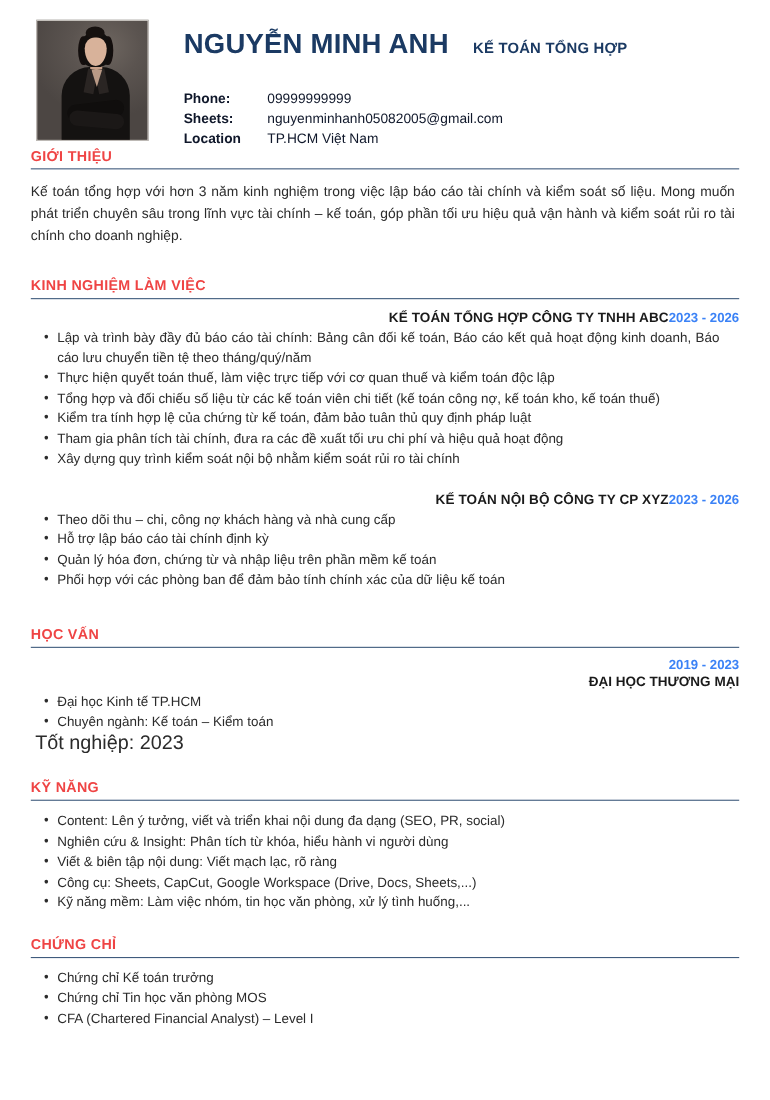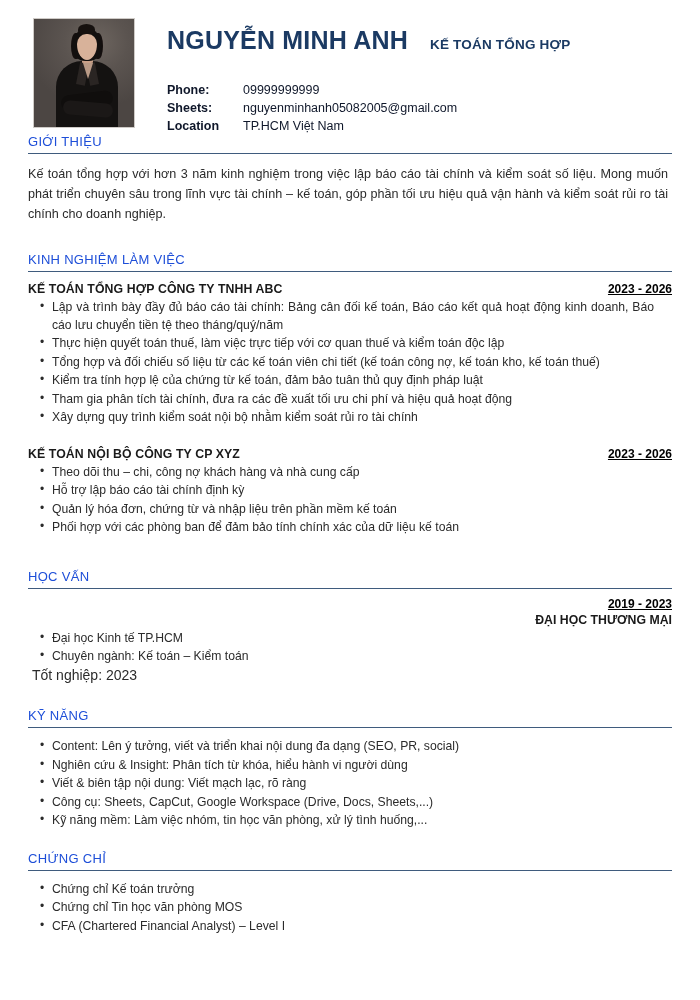--- a/index.html
+++ b/index.html
@@ -173,22 +173,22 @@
     font-weight: bold;
   }
   .contact-value {
     flex: 1 1 auto;
   }
 
   
   .section { margin-top: 2px; }
   .section-title {
     font-size: 13px;
-    font-weight: normal;
-    color: #1d4ed8;
+    font-weight: bold;
+    color: #ef4444;
     letter-spacing: 0.3px;
     padding-bottom: 4px;
   }
   .section-rule {
     height: 1px;
     background: #3f5b7d;
     width: 644px;
     margin-bottom: 10px;
   }
 
@@ -197,35 +197,34 @@
     line-height: 20px;
     color: #2b2b2b;
     text-align: justify;
     padding-right: 4px;
   }
 
   
   .entry { margin-bottom: 12px; }
   .entry-head {
     display: flex;
-    justify-content: space-between;
+    justify-content: flex-end;
     align-items: baseline;
   }
   .entry-title {
     font-size: 12.3px;
     font-weight: bold;
     color: #1a1a1a;
     letter-spacing: 0.1px;
   }
   .entry-date {
     font-size: 12px;
     font-weight: bold;
-    color: #000000;
+    color: #3b82f6;
     white-space: nowrap;
-    text-decoration: underline;
   }
   ul.bullets {
     margin: 3px 16px 0 0;
     padding-left: 24px;
     list-style: none;
   }
   ul.bullets li {
     position: relative;
     font-size: 12.2px;
     line-height: 17.5px;
@@ -250,21 +249,21 @@
     margin-top: -2px;
   }
   .edu-school {
     font-size: 12.3px;
     font-weight: bold;
     color: #1a1a1a;
     margin-top: 2px;
     text-align: right;
   }
   .edu-grad {
-    font-size: 14px;
+    font-size: 18px;
     line-height: 17.5px;
     color: #2b2b2b;
     padding-left: 4px;
     margin-top: 1px;
   }
 
   .sp-8 { height: 8px; }
   .sp-18 { height: 18px; }
   .sp-22 { height: 22px; }
   .sp-26 { height: 26px; }

